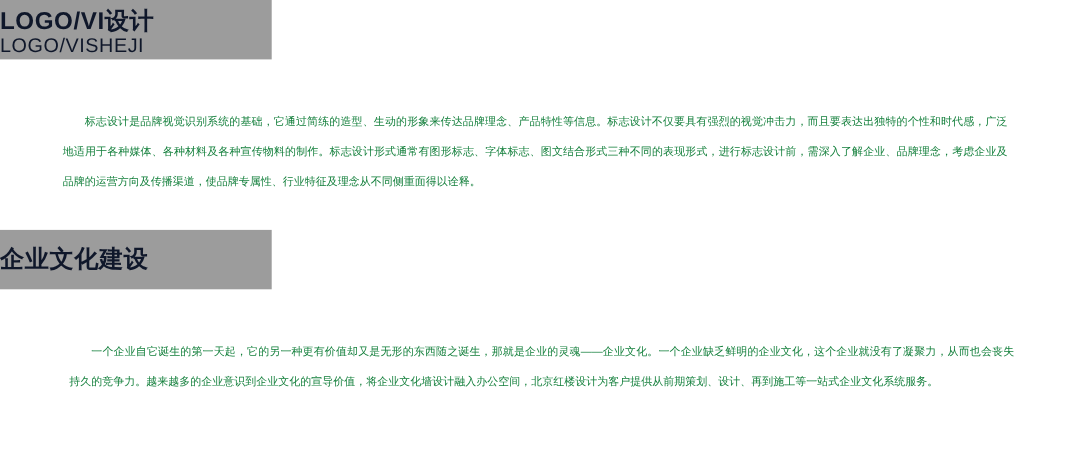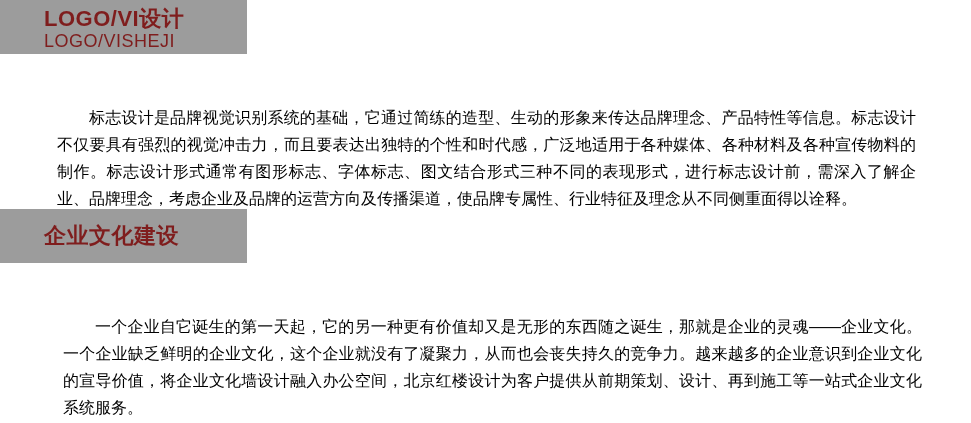--- a/index.html
+++ b/index.html
@@ -17,23 +17,22 @@
   .page {
     position: relative;
     width: 971px;
     height: 423px;
     background: #ffffff;
   }
   .section-header {
     width: 247px;
     height: 54px;
     background: #9c9c9c;
-    color: #7f1d1d;
+    color: #0f172a;
     box-sizing: border-box;
-    padding-left: 44px;
     display: flex;
     flex-direction: column;
     justify-content: center;
   }
   .section-header .title-cn {
     font-size: 22px;
     line-height: 26px;
     font-weight: bold;
     letter-spacing: 0.5px;
   }
@@ -50,23 +49,23 @@
     top: 0;
   }
   #header-culture {
     position: absolute;
     left: 0;
     top: 209px;
     gap: 31px;
   }
   .body-text {
     position: absolute;
-    font-size: 16px;
+    font-size: 10px;
     line-height: 27px;
-    color: #000000;
+    color: #15803d;
     text-align: justify;
     text-justify: inter-ideograph;
     text-indent: 2em;
   }
   #para-logo {
     left: 57px;
     top: 88px;
     width: 859px;
   }
   #para-culture {

